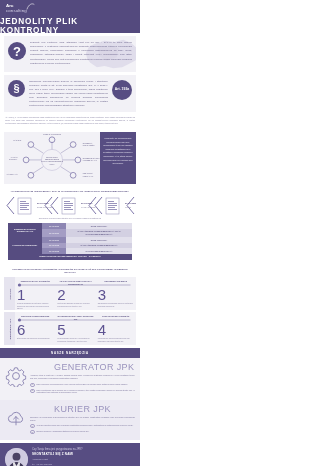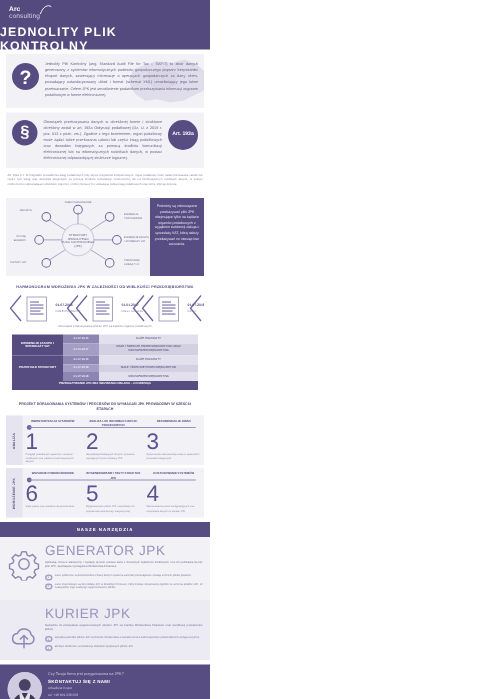--- a/index.html
+++ b/index.html
@@ -83,23 +83,23 @@
   .cell .ct { font-size:1.9px; font-weight:bold; color:#544a7e; text-align:center;
               line-height:1.35; min-height:6px; }
   .cell .cn { font-size:15px; font-weight:normal; color:#5d5291; line-height:1;
               margin-top:1px; }
   .cell .cd { font-size:1.65px; color:#8b85a6; line-height:1.5; margin-top:1px; }
 
   
   .toolsbar { background:#574d82; color:#fff; font-size:2.9px; font-weight:bold;
               text-align:center; letter-spacing:.7px; padding:3px 0; margin-top:3px; }
   .tool { display:flex; padding:5px 5px 4px 5px; background:#f2f1f6; margin:0; }
-  .tool.alt { background:#eceaf3;align-items:flex-end; }
+  .tool.alt { background:#eceaf3; }
   .ticon { width:22px; height:22px; flex:none; margin-right:3px; margin-top:2px; }
-  .tname { font-size:9px; color:#9a93bd; letter-spacing:.4px; line-height:1; }
+  .tname { font-size:9px; color:#9a93bd; letter-spacing:.4px; line-height:1;margin-left:24px; }
   .tdesc { font-size:1.9px; color:#7a739b; line-height:1.55; margin-top:2px;
            text-align:justify; }
   .bullets { margin-top:2.5px; }
   .bul { display:flex; align-items:flex-start; margin-bottom:1.5px; }
   .bnum { width:4.5px; height:4.5px; border-radius:50%; border:.4px solid #a9a2c6;
           color:#8b85a6; font-size:2.4px; display:flex; align-items:center;
           justify-content:center; flex:none; margin-right:2px; }
   .btxt { font-size:1.8px; color:#7a739b; line-height:1.5; flex:1; text-align:justify; }
 
   

